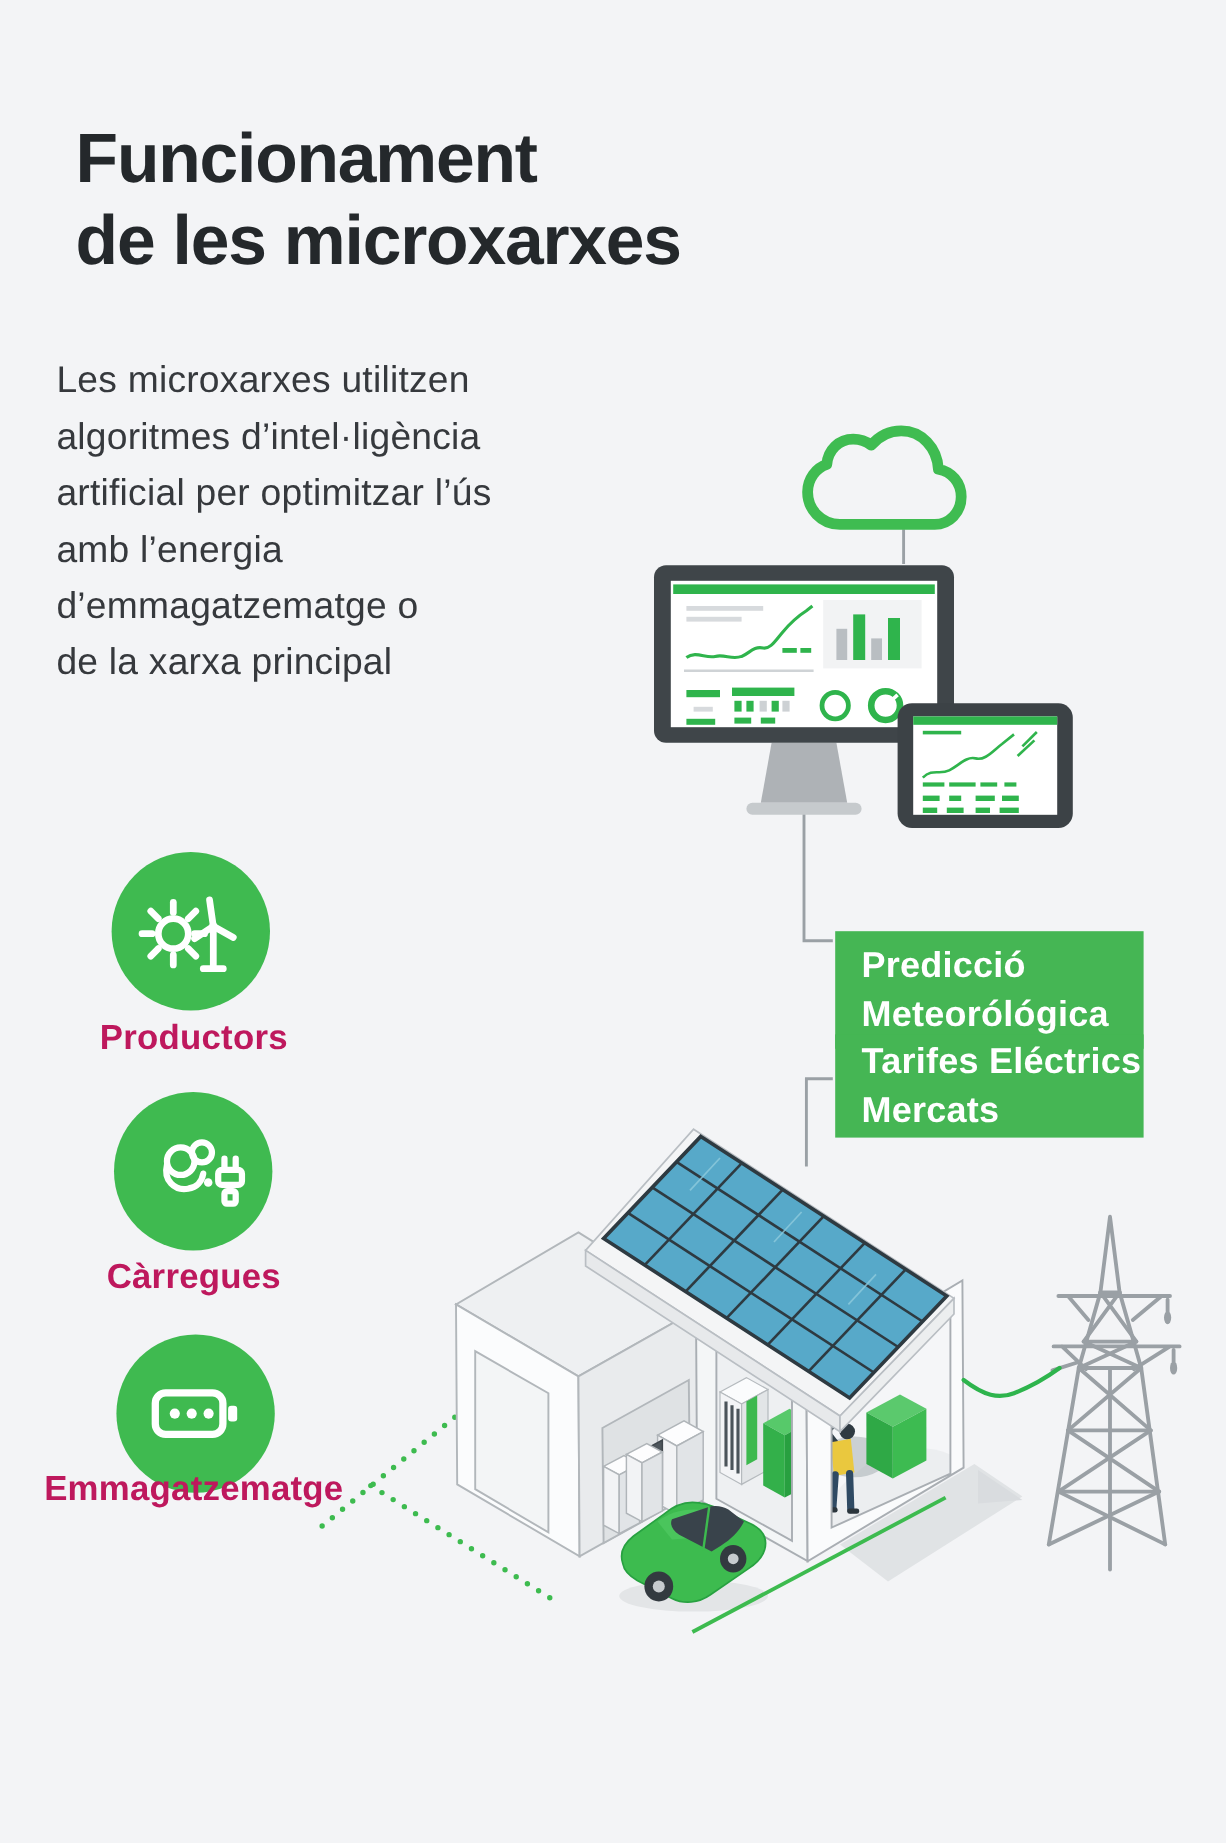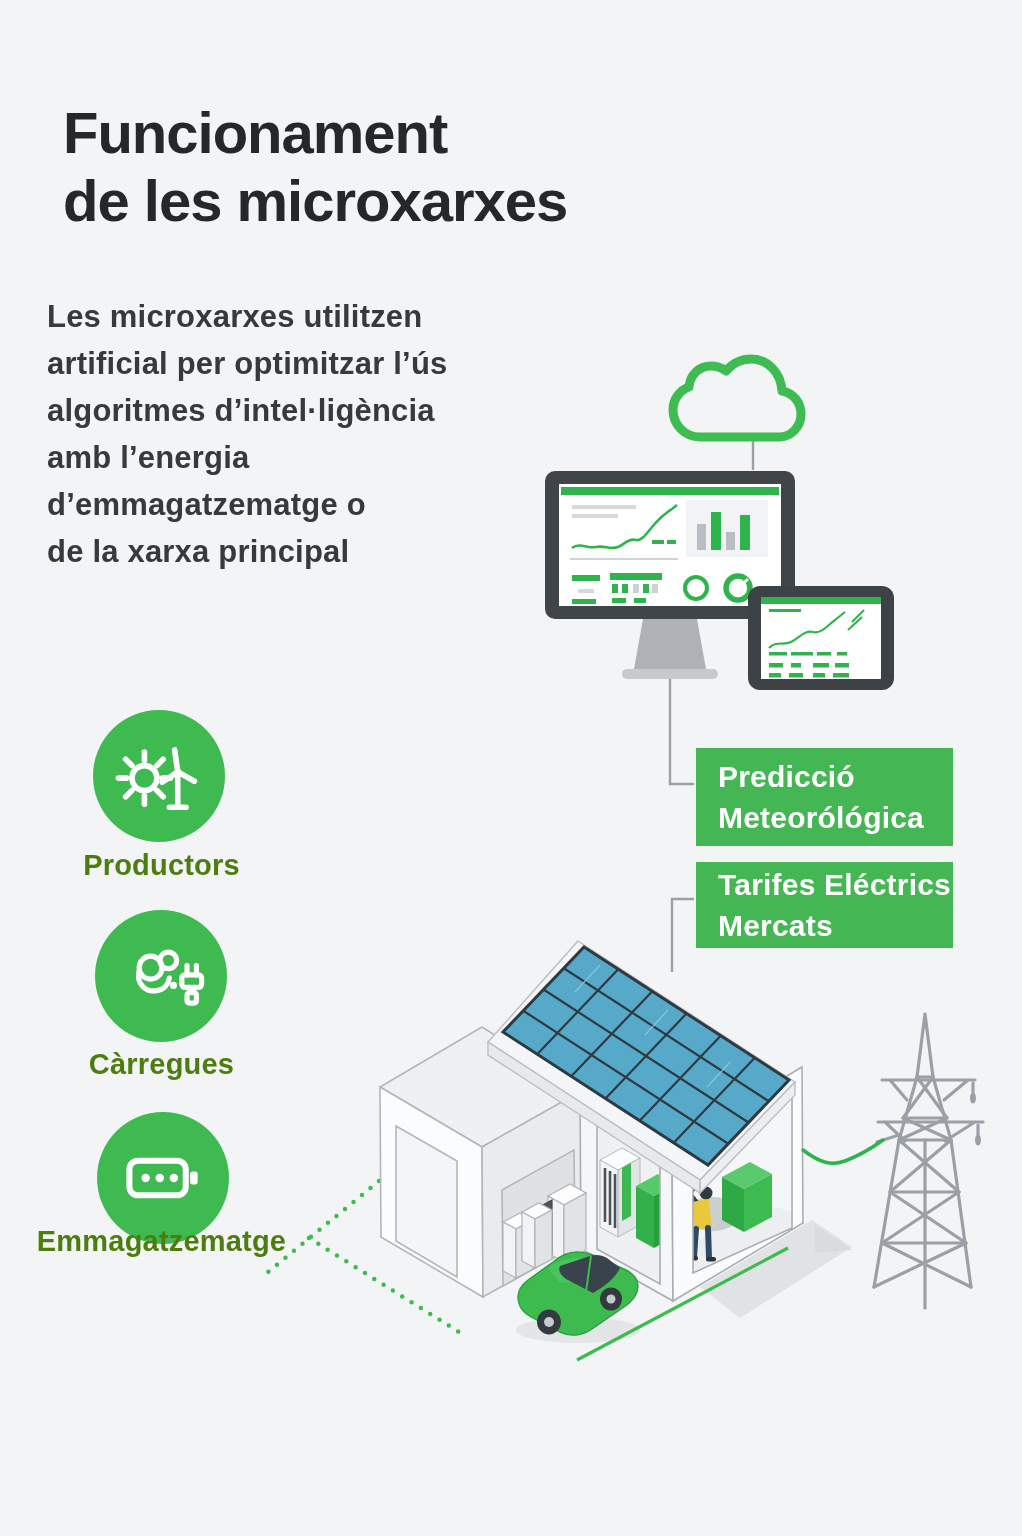--- a/index.html
+++ b/index.html
@@ -7,53 +7,53 @@
     position:relative;width:1022px;height:1536px;overflow:hidden;
     background:#f3f4f6;font-family:"Liberation Sans",sans-serif;padding-left:28px;
   }
   .illustration{position:absolute;left:0;top:0;width:1022px;height:1536px;z-index:1;}
   .title{
     position:absolute;left:63px;top:99px;z-index:2;
     font-size:58px;line-height:68px;font-weight:700;color:#24282b;letter-spacing:-1px;
   }
   .intro{
     position:absolute;left:47px;top:293px;z-index:2;
-    font-size:31px;line-height:47px;font-weight:700;color:#36393d;letter-spacing:0.2px;
+    font-size:31px;line-height:47px;font-weight:400;color:#36393d;letter-spacing:0.2px;
   }
   .legend-circle{
     position:absolute;width:132px;height:132px;border-radius:50%;
     background:#3fba50;display:flex;align-items:center;justify-content:center;z-index:2;
   }
   .legend-label{
     position:absolute;left:4px;width:315px;text-align:center;z-index:2;
-    font-size:29px;font-weight:700;color:#4d7c0f;letter-spacing:0.2px;
+    font-size:29px;font-weight:700;color:#be185d;letter-spacing:0.2px;
   }
   .callout{
     position:absolute;left:696px;width:257px;z-index:3;background:#45b654;
     color:#ffffff;display:flex;flex-direction:column;justify-content:center;
     padding-left:22px;box-sizing:border-box;font-size:30px;line-height:41px;font-weight:700;
     letter-spacing:0.2px;
   }
-  .callout.weather{top:748px;height:98px;}
+  .callout.weather{top:776px;height:98px;}
   .callout.tariffs{top:862px;height:86px;}
 </style>
 </head>
 <body>
 
 <div class="page">
 
   <div class="title">
     <div>Funcionament</div>
     <div>de les microxarxes</div>
   </div>
 
   <div class="intro">
     <div>Les microxarxes utilitzen</div>
+    <div>algoritmes d’intel·ligència</div>
     <div>artificial per optimitzar l’ús</div>
-    <div>algoritmes d’intel·ligència</div>
     <div>amb l’energia</div>
     <div>d’emmagatzematge o</div>
     <div>de la xarxa principal</div>
   </div>
 
   <div class="legend-circle" style="left:93px;top:710px;">
     <svg width="100" height="100" viewBox="-48 -48 96 96">
       <g stroke="#ffffff" stroke-width="5.4" stroke-linecap="round" fill="none">
         <circle cx="-14" cy="2" r="12"></circle>
         <line x1="3" y1="2" x2="11" y2="2"></line>

